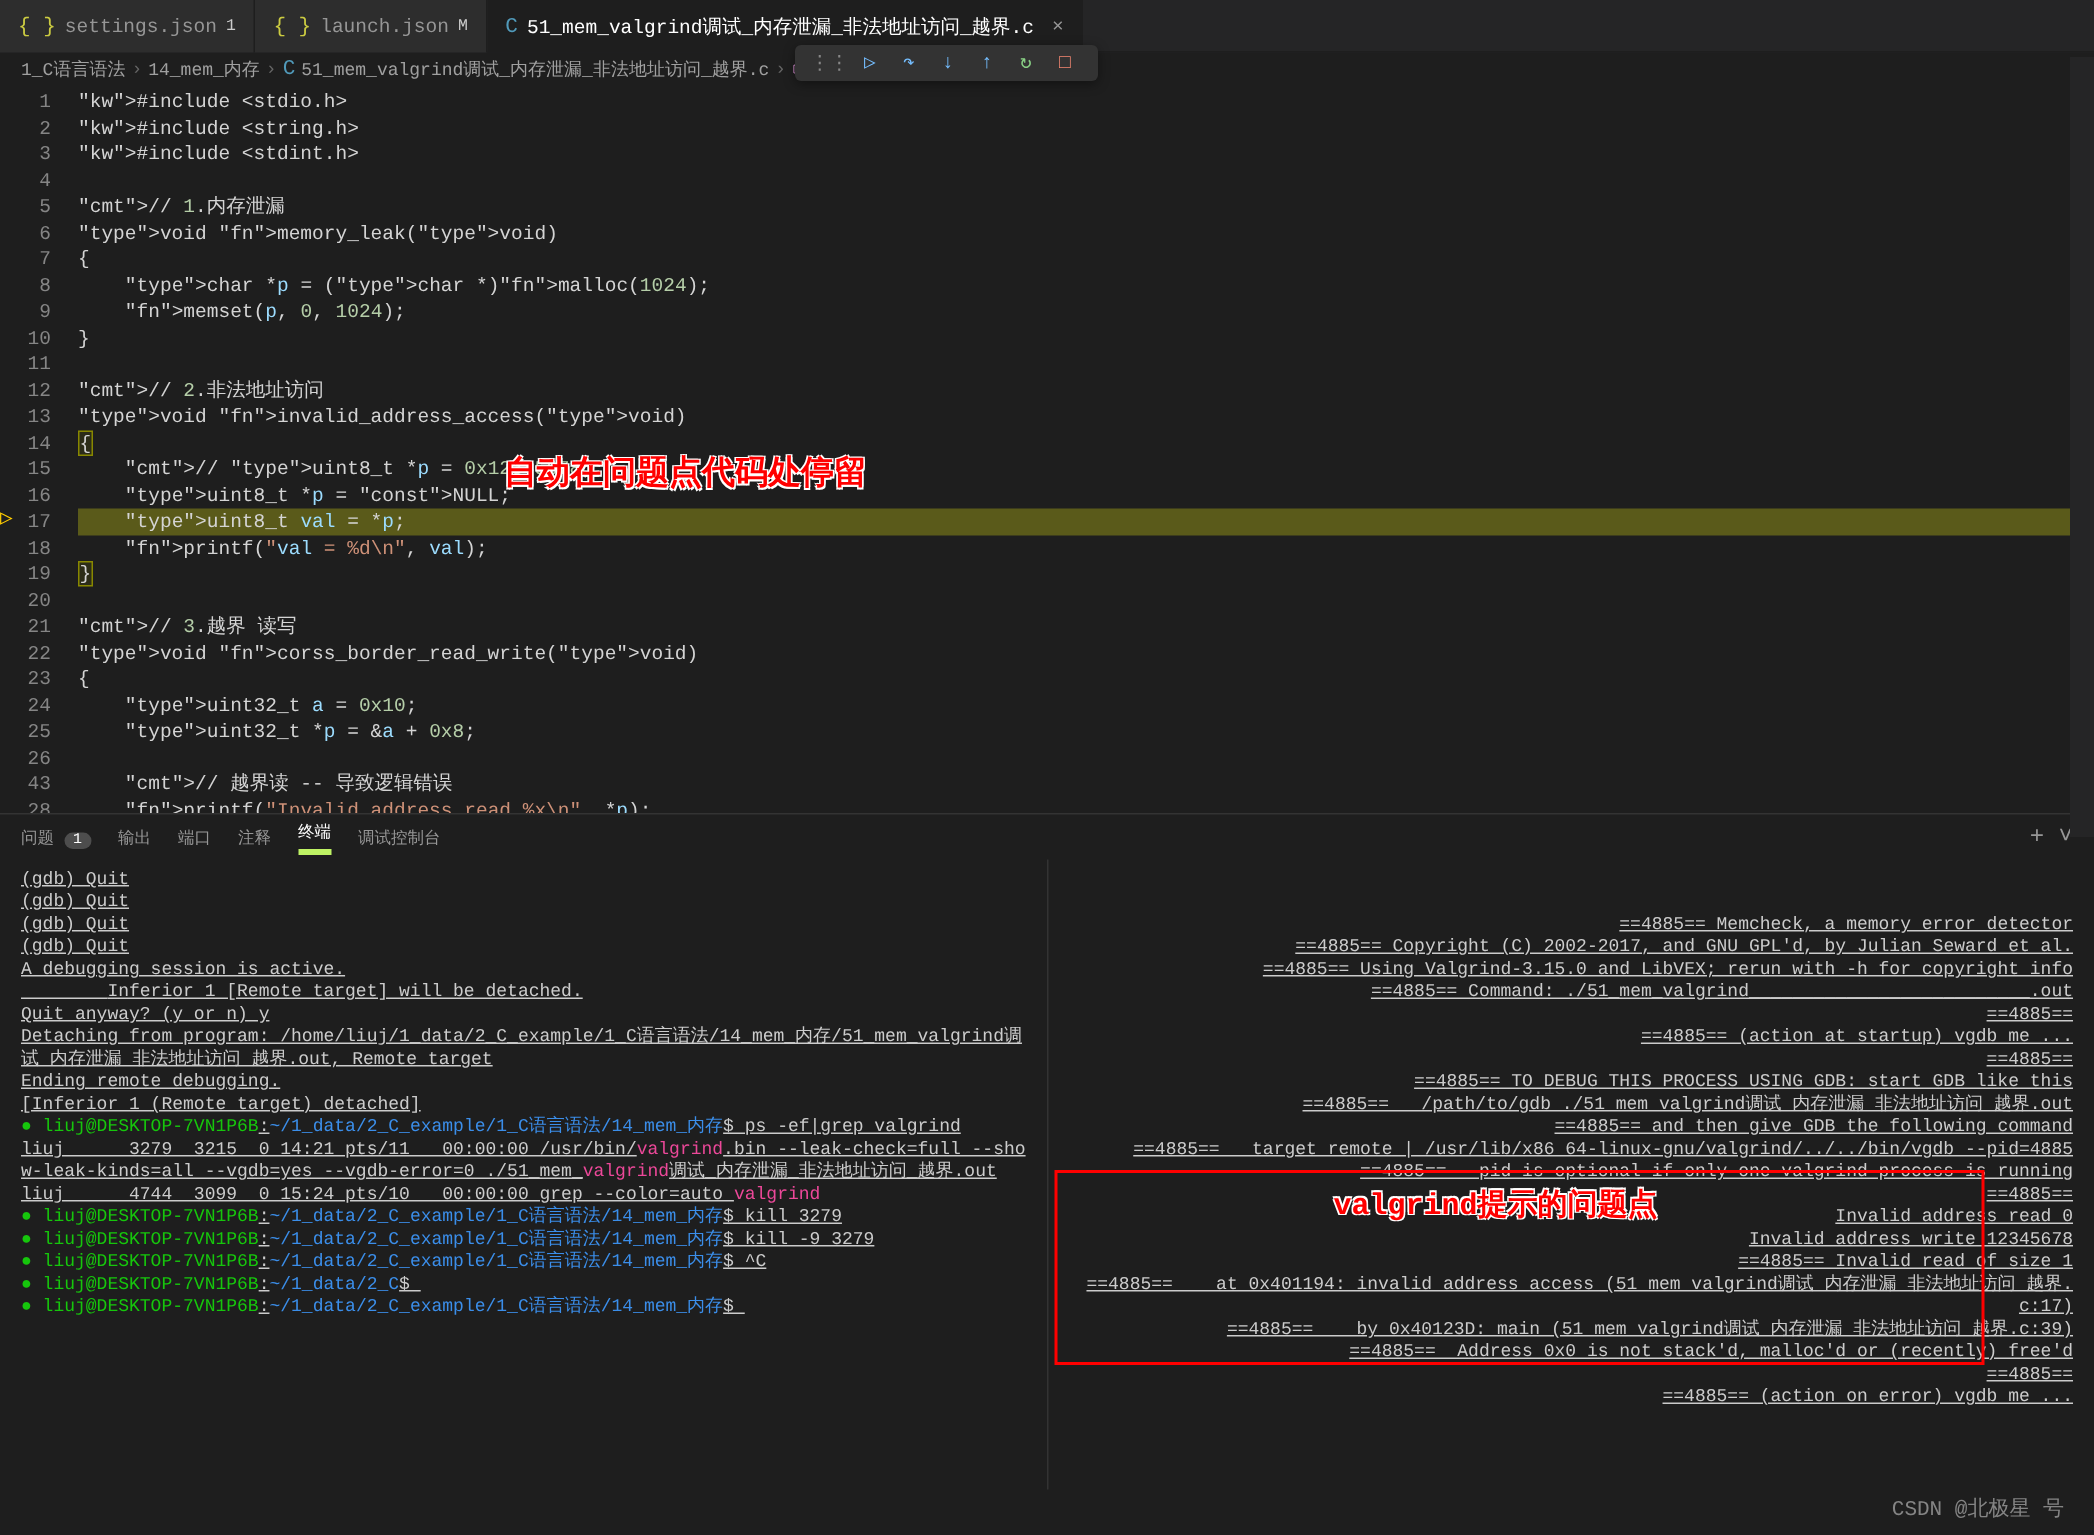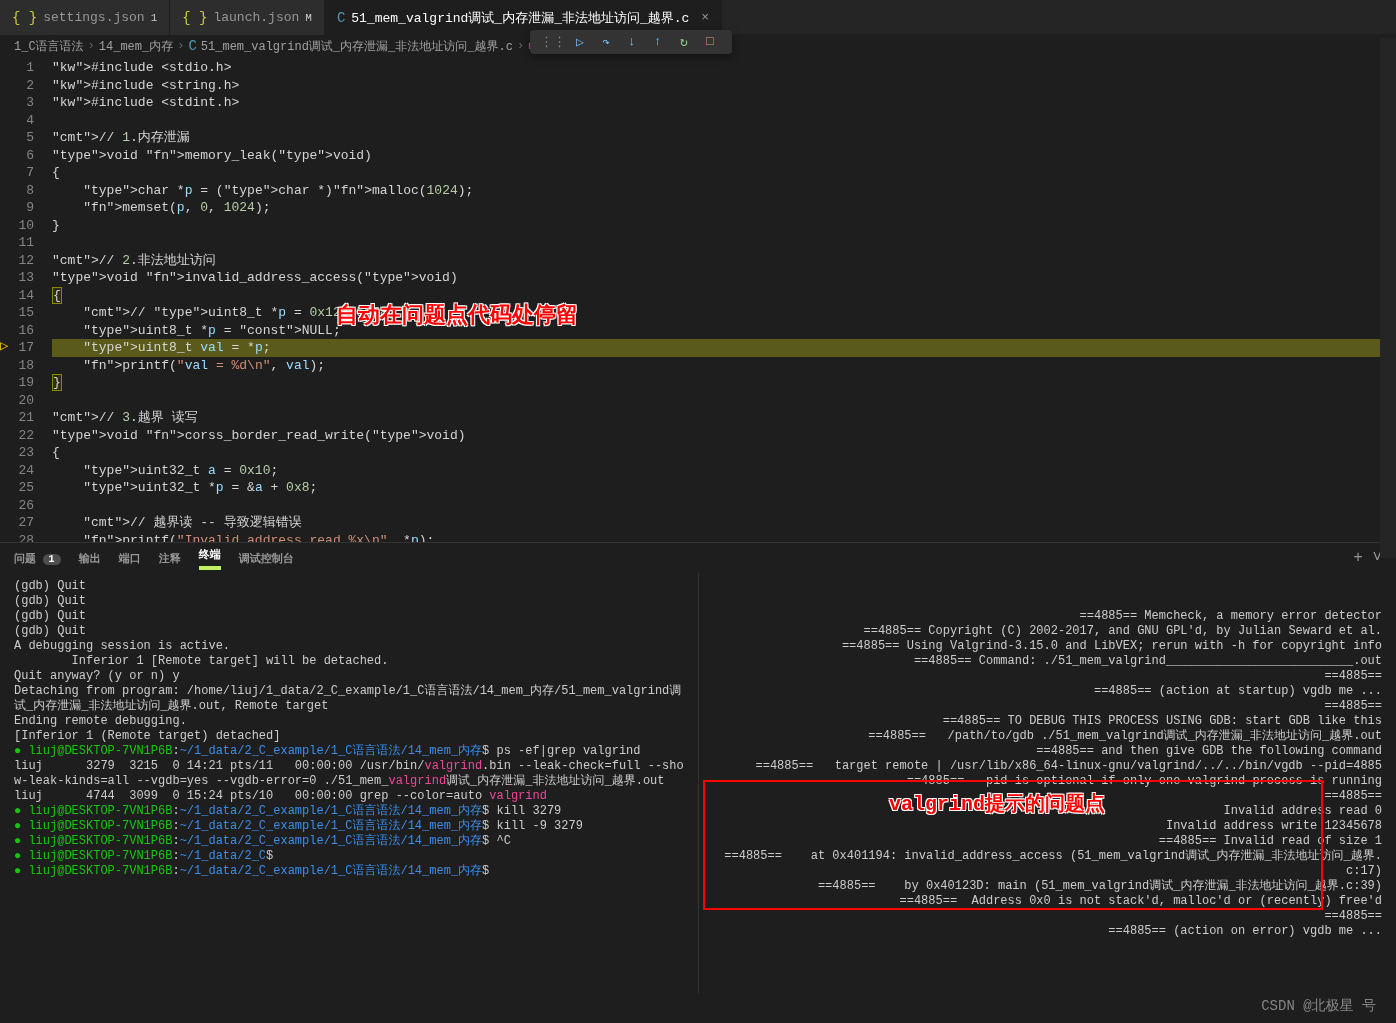--- a/index.html
+++ b/index.html
@@ -111,39 +111,39 @@
 }
 .panel-tabs {
   display: flex;
   align-items: center;
   padding: 4px 14px;
   gap: 18px;
   font-size: 11px;
   color: #969696;
   height: 30px;
 }
-.panel-tab { cursor: pointer; font-weight: bold; }
+.panel-tab { cursor: pointer; }
 .panel-tab.active { color: #ffffff; border-bottom: 4px solid #bef264; padding-bottom: 4px; text-align: center; }
 .badge { background: #4d4d4d; color: #fff; border-radius: 8px; padding: 0 6px; font-size: 10px; }
 .panel-add { margin-left: auto; font-size: 16px; }
 .terminals {
   display: flex;
   height: 420px;
 }
 .term-left, .term-right {
   width: 50%;
   padding: 6px 14px;
   font-size: 12px;
   line-height: 15px;
   overflow: hidden;
   white-space: pre-wrap;
   word-break: break-all;
 }
 .term-right { border-left: 1px solid #333; position: relative; text-align: right; }
-.t-white { color: #cccccc; }
+.t-white { color: #cccccc; text-decoration: underline; }
 .t-green { color: #16c60c; }
 .t-blue { color: #3b8eea; }
 .t-red { color: #ec4899; }
 .red-box {
   position: absolute;
   border: 2px solid #ff0000;
   left: 4px;
   top: 207px;
   width: 620px;
   height: 130px;
@@ -240,21 +240,21 @@
       <div class="ln">17</div>
       <div class="ln">18</div>
       <div class="ln">19</div>
       <div class="ln">20</div>
       <div class="ln">21</div>
       <div class="ln">22</div>
       <div class="ln">23</div>
       <div class="ln">24</div>
       <div class="ln">25</div>
       <div class="ln">26</div>
-      <div class="ln">27</div>
+      <div class="ln">43</div>
       <div class="ln">28</div>
     </div>
   <div class="code" id="code"><div class="line"><span class="&lt;span">"kw"</span>&gt;#include &lt;stdio.h&gt;</div><div class="line"><span class="&lt;span">"kw"</span>&gt;#include &lt;string.h&gt;</div><div class="line"><span class="&lt;span">"kw"</span>&gt;#include &lt;stdint.h&gt;</div><div class="line"></div><div class="line"><span class="&lt;span">"cmt"</span>&gt;// <span class="num">1</span>.内存泄漏</div><div class="line"><span class="&lt;span">"type"</span>&gt;void <span class="&lt;span">"fn"</span>&gt;memory_leak(<span class="&lt;span">"type"</span>&gt;void)</div><div class="line">{</div><div class="line">    <span class="&lt;span">"type"</span>&gt;char *<span class="var">p</span> = (<span class="&lt;span">"type"</span>&gt;char *)<span class="&lt;span">"fn"</span>&gt;malloc(<span class="num">1024</span>);</div><div class="line">    <span class="&lt;span">"fn"</span>&gt;memset(<span class="var">p</span>, <span class="num">0</span>, <span class="num">1024</span>);</div><div class="line">}</div><div class="line"></div><div class="line"><span class="&lt;span">"cmt"</span>&gt;// <span class="num">2</span>.非法地址访问</div><div class="line"><span class="&lt;span">"type"</span>&gt;void <span class="&lt;span">"fn"</span>&gt;invalid_address_access(<span class="&lt;span">"type"</span>&gt;void)</div><div class="line"><span class="bracket-hl">{</span></div><div class="line">    <span class="&lt;span">"cmt"</span>&gt;// <span class="&lt;span">"type"</span>&gt;uint8_t *<span class="var">p</span> = <span class="num">0x12345678</span>;</div><div class="line">    <span class="&lt;span">"type"</span>&gt;uint8_t *<span class="var">p</span> = <span class="&lt;span">"const"</span>&gt;NULL;</div><div class="line highlighted">    <span class="&lt;span">"type"</span>&gt;uint8_t <span class="var">val</span> = *<span class="var">p</span>;</div><div class="line">    <span class="&lt;span">"fn"</span>&gt;printf(<span class="str">"<span class="var">val</span> = %d\n"</span>, <span class="var">val</span>);</div><div class="line"><span class="bracket-hl">}</span></div><div class="line"></div><div class="line"><span class="&lt;span">"cmt"</span>&gt;// <span class="num">3</span>.越界 读写</div><div class="line"><span class="&lt;span">"type"</span>&gt;void <span class="&lt;span">"fn"</span>&gt;corss_border_read_write(<span class="&lt;span">"type"</span>&gt;void)</div><div class="line">{</div><div class="line">    <span class="&lt;span">"type"</span>&gt;uint32_t <span class="var">a</span> = <span class="num">0x10</span>;</div><div class="line">    <span class="&lt;span">"type"</span>&gt;uint32_t *<span class="var">p</span> = &amp;<span class="var">a</span> + <span class="num">0x8</span>;</div><div class="line"></div><div class="line">    <span class="&lt;span">"cmt"</span>&gt;// 越界读 -- 导致逻辑错误</div><div class="line">    <span class="&lt;span">"fn"</span>&gt;printf(<span class="str">"Invalid address read %x\n"</span>, *<span class="var">p</span>);</div></div>
 </div>
 
 <div class="breakpoint-marker">▷</div>
 <div class="annotation">自动在问题点代码处停留</div>
 <div class="right-edge"></div>
 
 <div class="panel">

